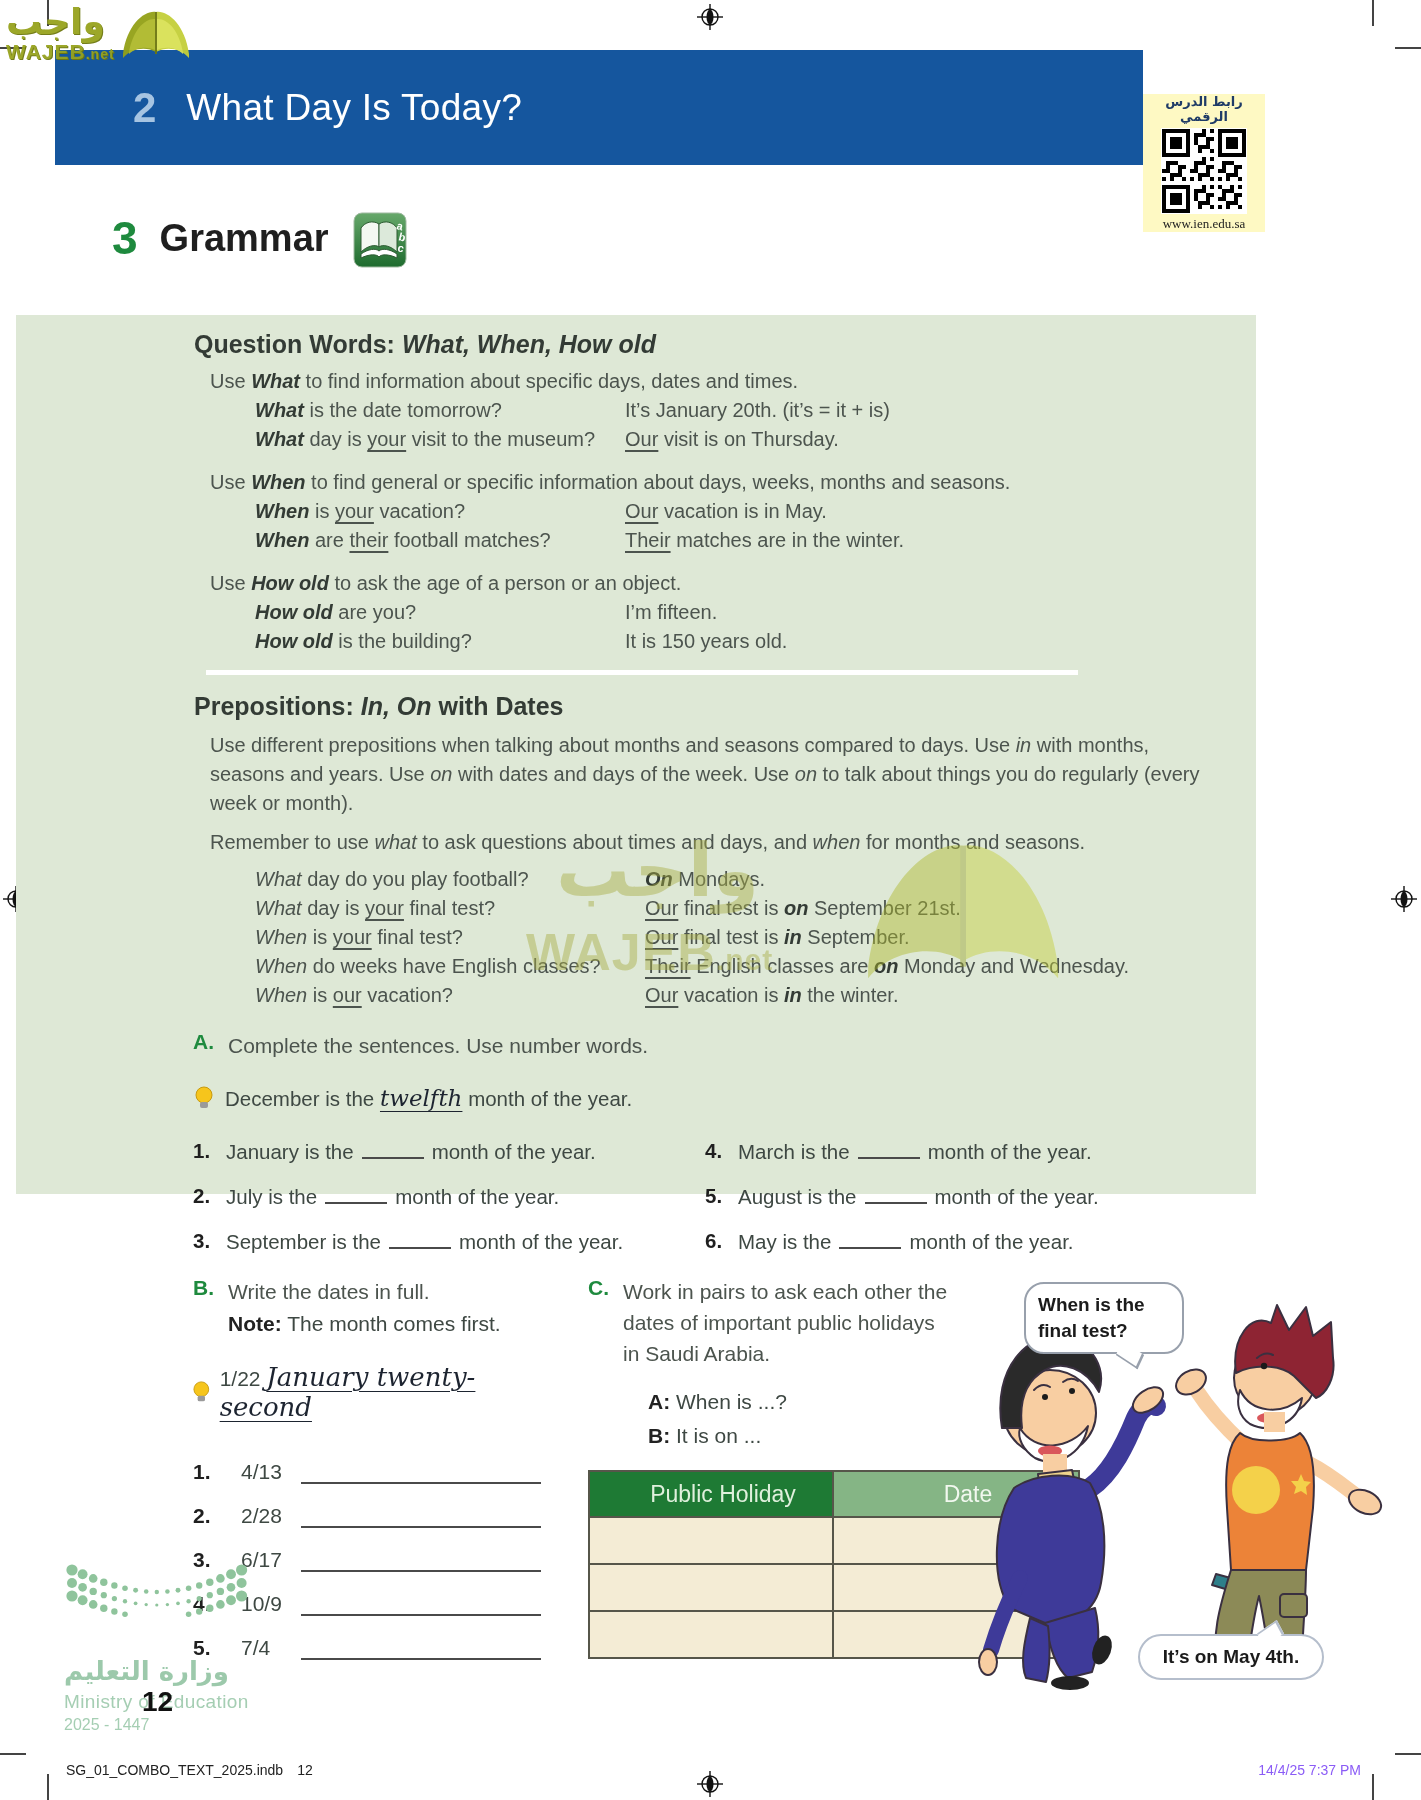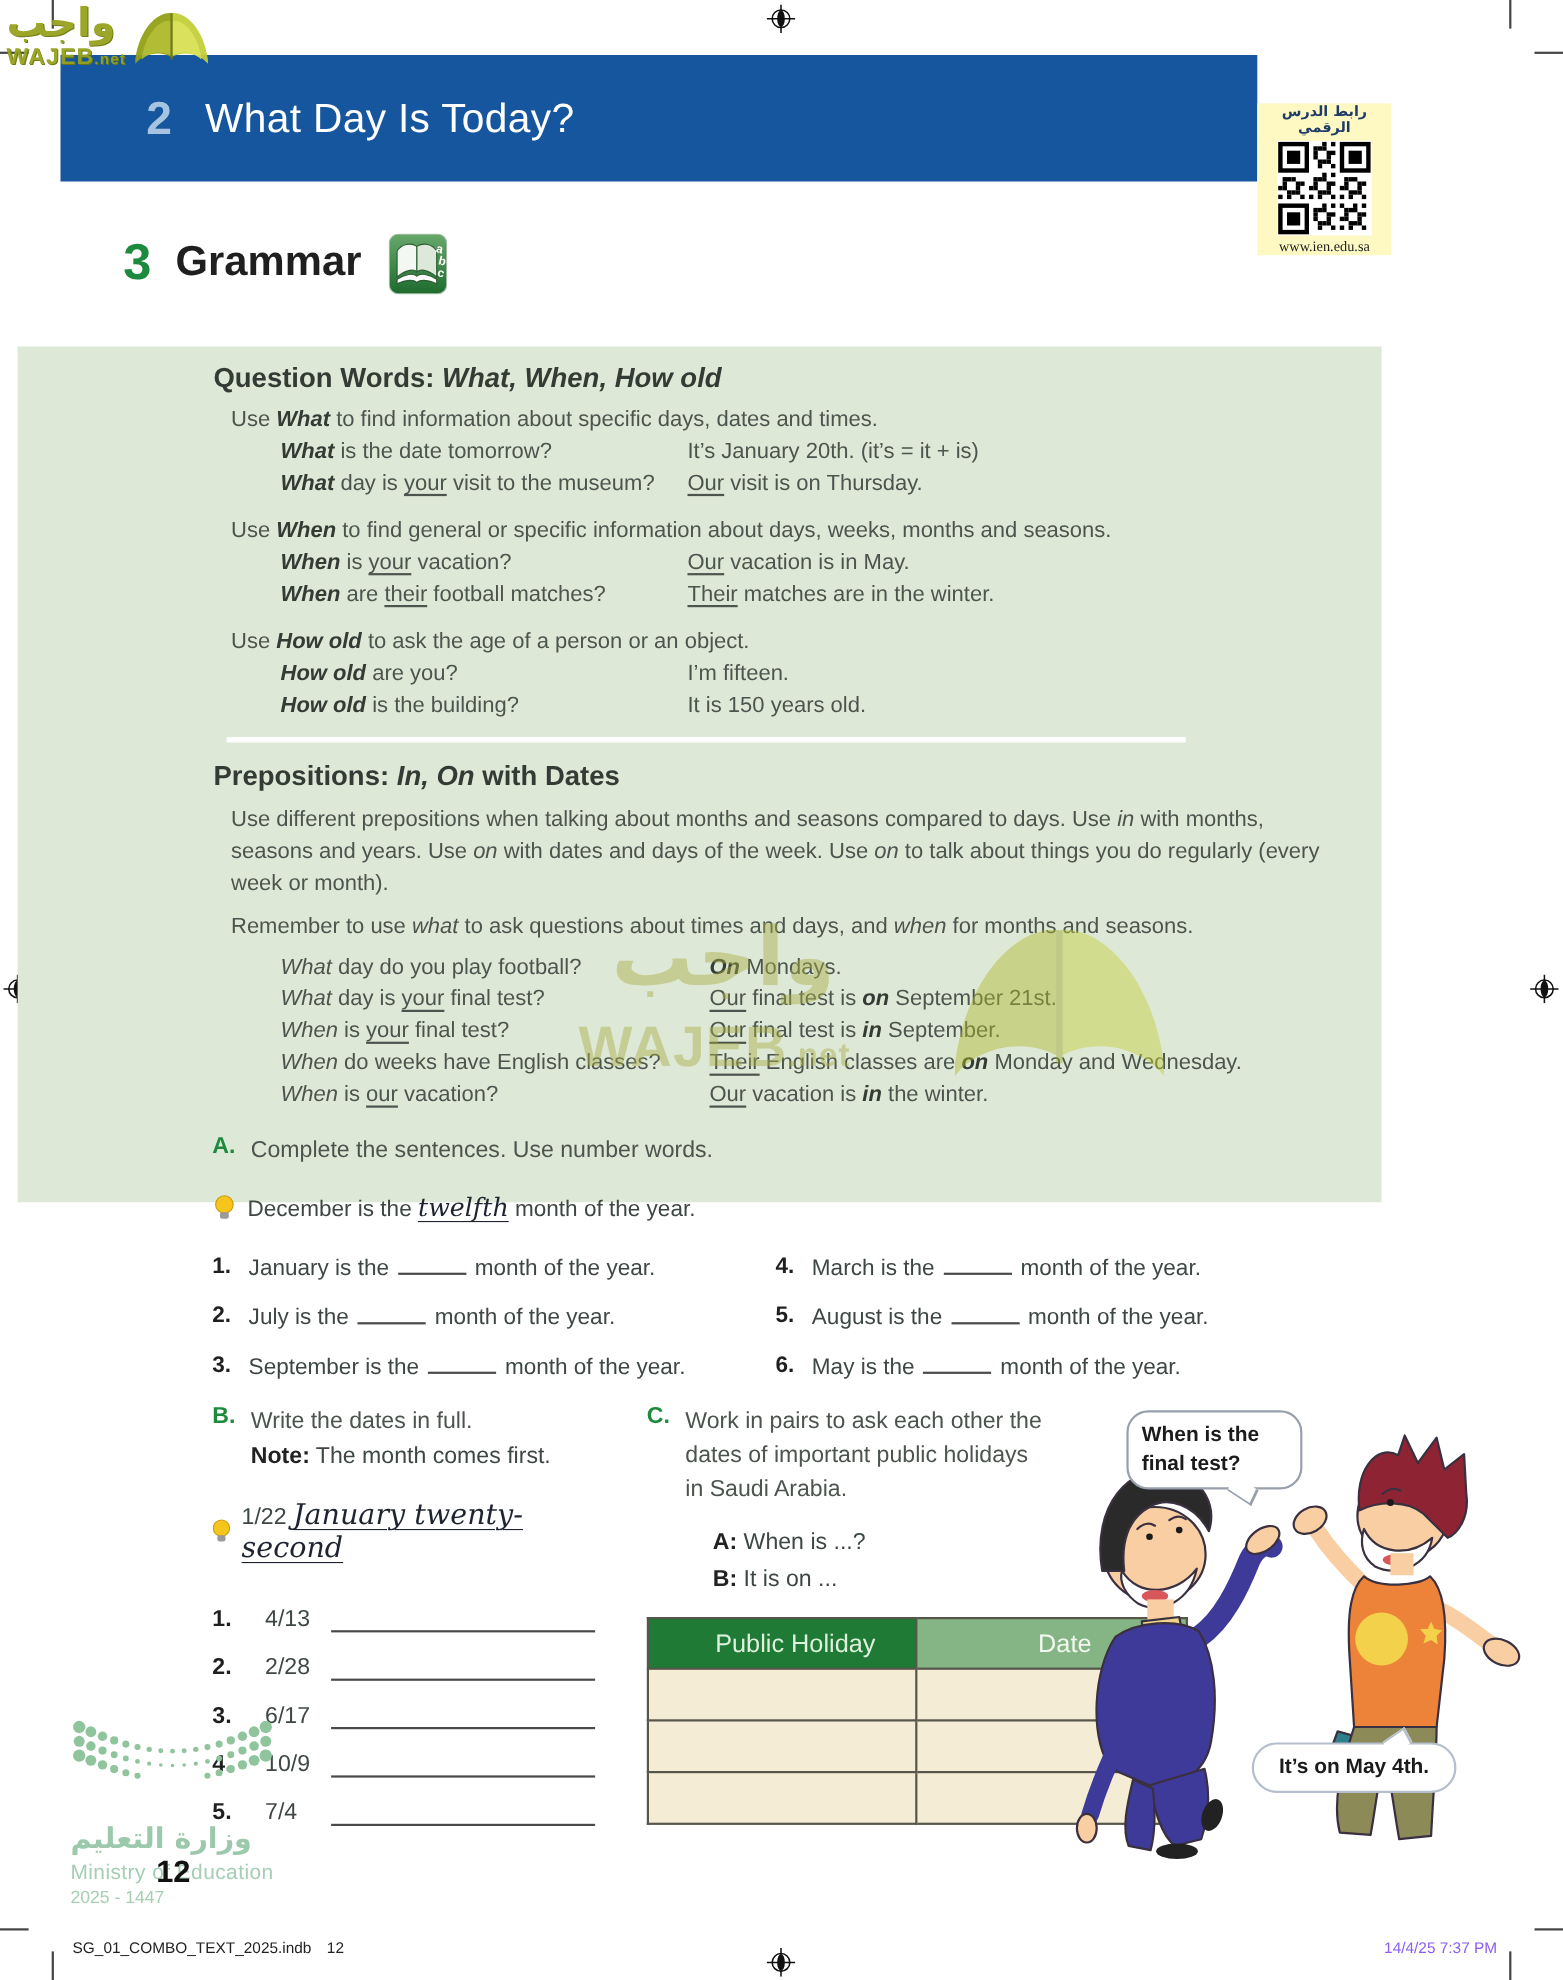--- a/index.html
+++ b/index.html
@@ -31,21 +31,21 @@
   .qr-frame{width:86px;height:86px;margin:4px auto 2px;background:#fff;}
   .qr-url{font-family:"Liberation Serif",serif;font-size:13px;color:#222;}
 
   
   .section-head{position:absolute;left:112px;top:208px;display:flex;align-items:center;}
   .sec-num{color:#1E8A3E;font-size:46px;font-weight:800;}
   .sec-title{color:#1f1f1f;font-size:38px;font-weight:700;margin-left:22px;}
   .book-icon{margin-left:24px;margin-top:4px;}
 
   
-  .panel{position:absolute;left:16px;top:315px;width:1240px;height:778px;background:#DEE8D6;}
+  .panel{position:absolute;left:16px;top:315px;width:1240px;height:879px;background:#DEE8D6;}
   .panel-inner{position:relative;box-sizing:border-box;height:100%;padding:14px 40px 0 178px;
                font-size:20px;color:#4C544E;}
   .panel h3{margin:0 0 8px 0;font-size:25px;color:#273229;line-height:30px;}
   .gblock{margin:0 0 14px 16px;line-height:29px;}
   .gintro{line-height:29px;}
   .pair{position:relative;padding-left:45px;line-height:29px;}
   .pair .ans{position:absolute;left:415px;top:0;white-space:nowrap;}
   .part2 .pair .ans{left:435px;}
   .gpara{margin:10px 0 0 16px;line-height:29px;max-width:1010px;}
   .divider{height:5px;background:#ffffff;margin:12px 0 16px 12px;width:872px;}
@@ -100,21 +100,21 @@
   .th-light{background:#85B585;color:#F2F8EF;width:218px;}
   .holiday-table td{height:43px;background:#F4ECD5;}
 
   
   .chars{position:absolute;left:950px;top:1278px;z-index:4;}
   .bubble{position:absolute;background:#fff;border:2.5px solid #98A0AC;z-index:5;
           font-weight:700;font-size:19px;color:#1b1b1b;}
   .bubble1{left:1024px;top:1282px;width:132px;border-radius:20px;padding:8px 12px;line-height:26px;}
   .bubble1::after{content:"";position:absolute;bottom:-13px;left:60%;width:18px;height:18px;background:#fff;
                   border-right:2.5px solid #98A0AC;border-bottom:2.5px solid #98A0AC;transform:skewX(28deg) rotate(45deg);}
-  .bubble2{left:1138px;top:1584px;width:158px;border-radius:26px;padding:10px 12px;text-align:center;border-color:#B5BECC;}
+  .bubble2{left:1138px;top:1634px;width:158px;border-radius:26px;padding:10px 12px;text-align:center;border-color:#B5BECC;}
   .bubble2::before{content:"";position:absolute;top:-12px;right:42px;width:17px;height:17px;background:#fff;
                    border-left:2.5px solid #B5BECC;border-top:2.5px solid #B5BECC;transform:skewX(-25deg) rotate(45deg);}
 
   
   .moe{position:absolute;left:64px;top:1560px;width:230px;z-index:1;}
   .moe-ar{font-family:"DejaVu Sans",sans-serif;direction:rtl;text-align:left;font-size:26px;font-weight:700;color:#9CC9AB;margin-top:10px;}
   .moe-en{font-size:19px;color:#A5CEB3;margin-top:5px;letter-spacing:.4px;}
   .moe-years{font-size:16px;color:#A5CEB3;margin-top:3px;}
   .page-num{position:absolute;left:142px;top:1686px;font-size:28px;font-weight:800;color:#111;z-index:2;}
 

